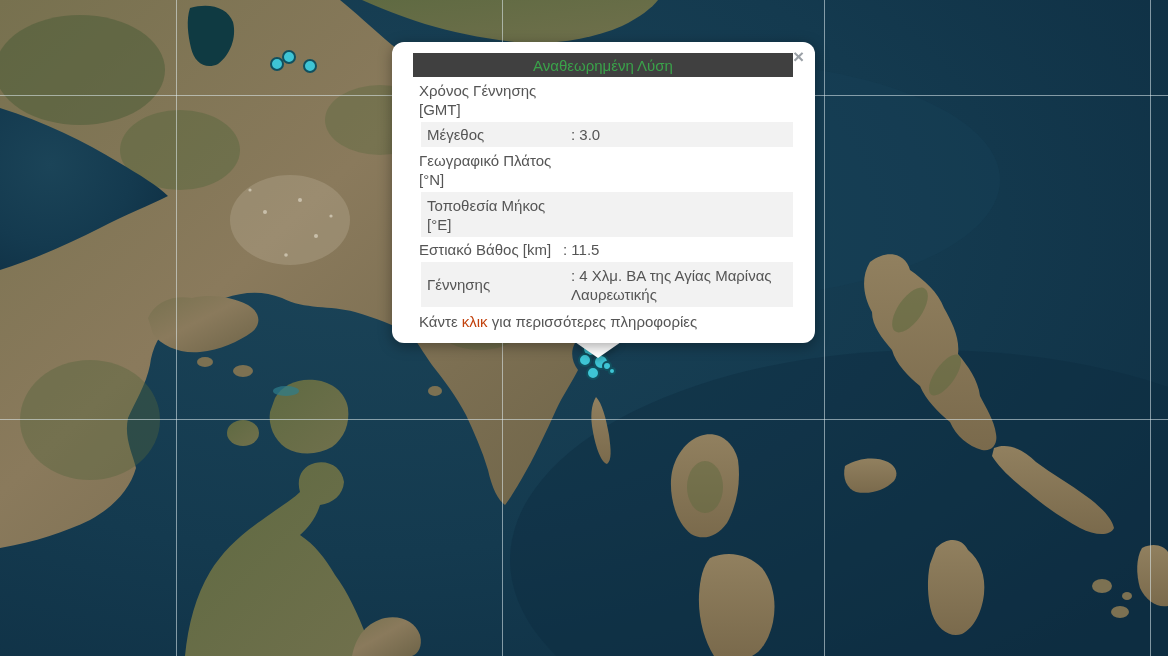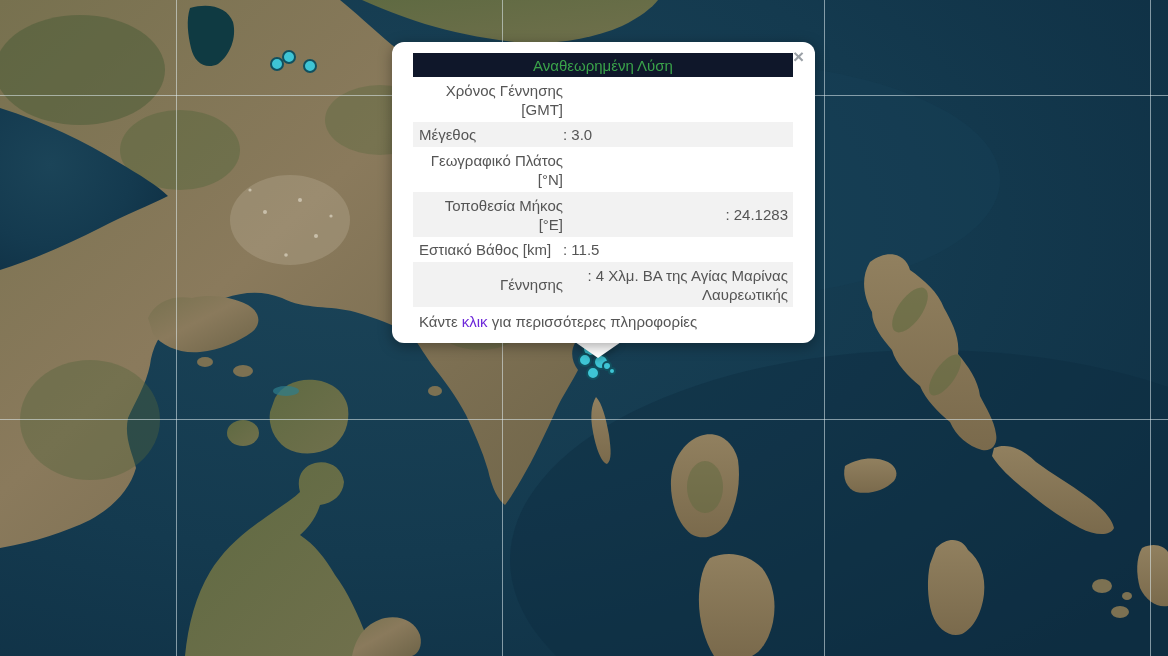--- a/index.html
+++ b/index.html
@@ -28,31 +28,31 @@
     border-left:23px solid transparent;border-right:23px solid transparent;
     border-top:16px solid #ffffff;
     filter:drop-shadow(0 3px 3px rgba(0,0,0,.25));
   }
   #popup .close-btn{
     position:absolute;top:5px;right:11px;color:#9aa0a6;
     font-size:19px;line-height:19px;cursor:pointer;font-weight:bold;
   }
   #popup .inner{position:absolute;left:21px;top:11px;width:380px;}
   .p-title{
-    background:#0f172a;height:24px;display:flex;align-items:center;justify-content:center;
+    background:#404040;height:24px;display:flex;align-items:center;justify-content:center;
     color:#3aa24a;font-size:15px;
   }
   .p-row{display:flex;align-items:center;padding:0;line-height:19px;}
-  .p-row.alt{background:#f2f2f2;}
+  .p-row.alt{background:#f2f2f2;margin-left:8px;}
   .p-row .lbl{width:150px;flex:none;padding:3px 0 3px 6px;box-sizing:border-box;}
   .p-row .val{width:225px;flex:none;padding:3px 0;}
-  .p-row.tall{min-height:45px;text-align:right;}
+  .p-row.tall{min-height:45px;}
   .p-row.short{min-height:24px;}
   .p-footer{padding:5px 0 0 6px;line-height:20px;}
-  .p-footer a{color:#6d28d9;text-decoration:none;cursor:pointer;}
+  .p-footer a{color:#c2410c;text-decoration:none;cursor:pointer;}
 </style>
 </head>
 <body>
 
 <div id="stage">
 
   <svg id="map-svg" width="1168" height="656" viewBox="0 0 1168 656">
     <defs>
       <radialGradient id="seaG" cx="30%" cy="35%" r="90%">
         <stop offset="0%" stop-color="#1b4458"></stop>
@@ -219,21 +219,20 @@
       </div>
       <div class="p-row short alt">
         <div class="lbl">Μέγεθος</div>
         <div class="val">: 3.0</div>
       </div>
       <div class="p-row tall">
         <div class="lbl">Γεωγραφικό Πλάτος [°N]</div>
       </div>
       <div class="p-row tall alt">
         <div class="lbl">Τοποθεσία Μήκος [°E]</div>
-        <div class="val">: 24.1283</div>
       </div>
       <div class="p-row short">
         <div class="lbl">Εστιακό Βάθος [km]</div>
         <div class="val">: 11.5</div>
       </div>
       <div class="p-row tall alt">
         <div class="lbl">Γέννησης</div>
         <div class="val">: 4 Χλμ. ΒΑ της Αγίας Μαρίνας Λαυρεωτικής</div>
       </div>
 

